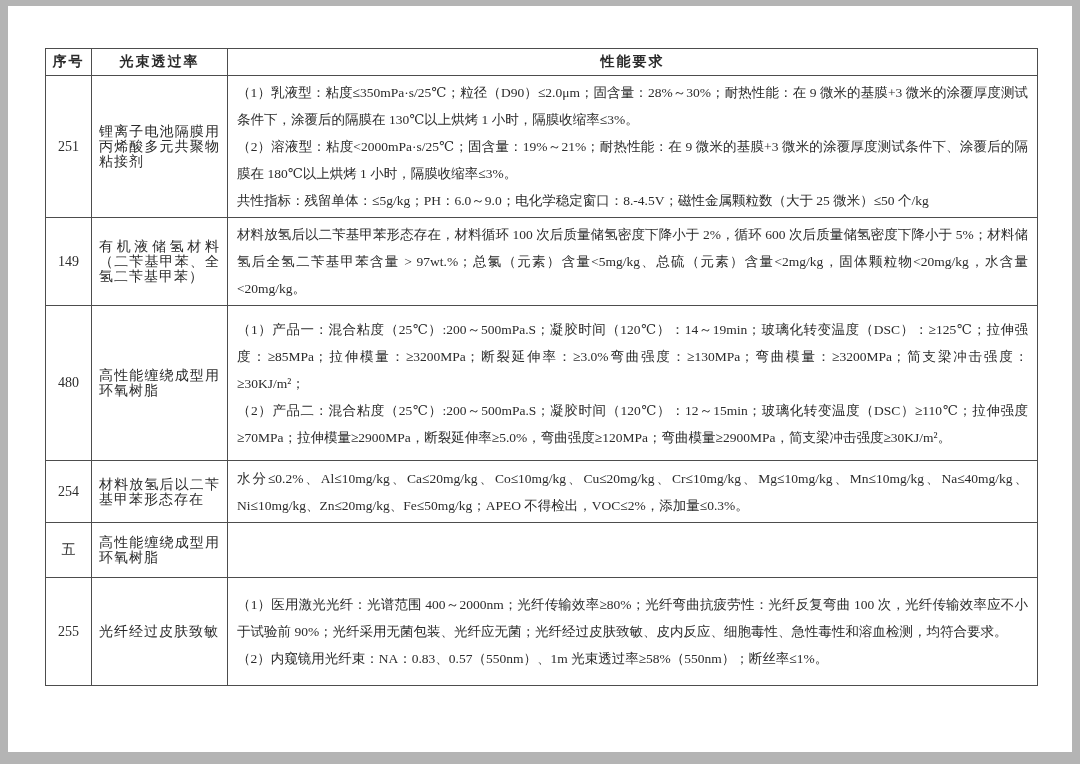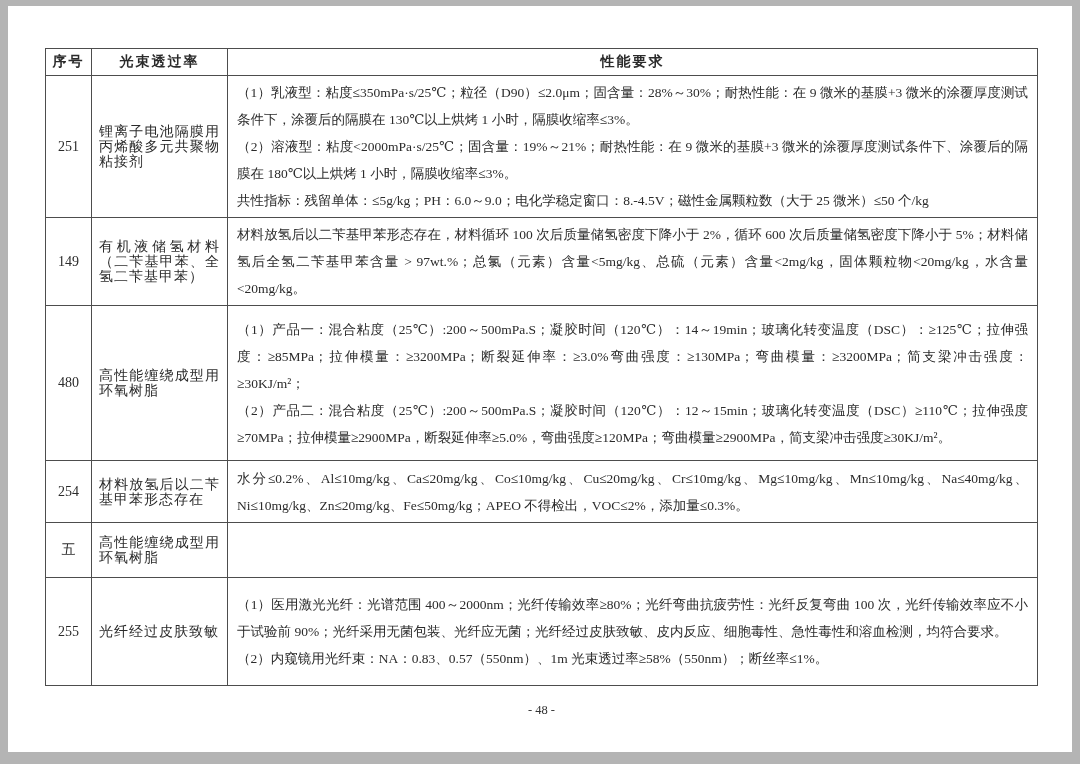--- a/index.html
+++ b/index.html
@@ -135,16 +135,15 @@
           <td class="id">255</td>
           <td class="name">光纤经过皮肤致敏</td>
           <td class="req">
             <p>（1）医用激光光纤：光谱范围 400～2000nm；光纤传输效率≥80%；光纤弯曲抗疲劳性：光纤反复弯曲 100 次，光纤传输效率应不小于试验前 90%；光纤采用无菌包装、光纤应无菌；光纤经过皮肤致敏、皮内反应、细胞毒性、急性毒性和溶血检测，均符合要求。</p>
             <p>（2）内窥镜用光纤束：NA：0.83、0.57（550nm）、1m 光束透过率≥58%（550nm）；断丝率≤1%。</p>
           </td>
         </tr>
       </tbody>
     </table>
 
-    <div class="footer">- 48 -</div>
 
   </div>
 </div>
 
 </body></html>

